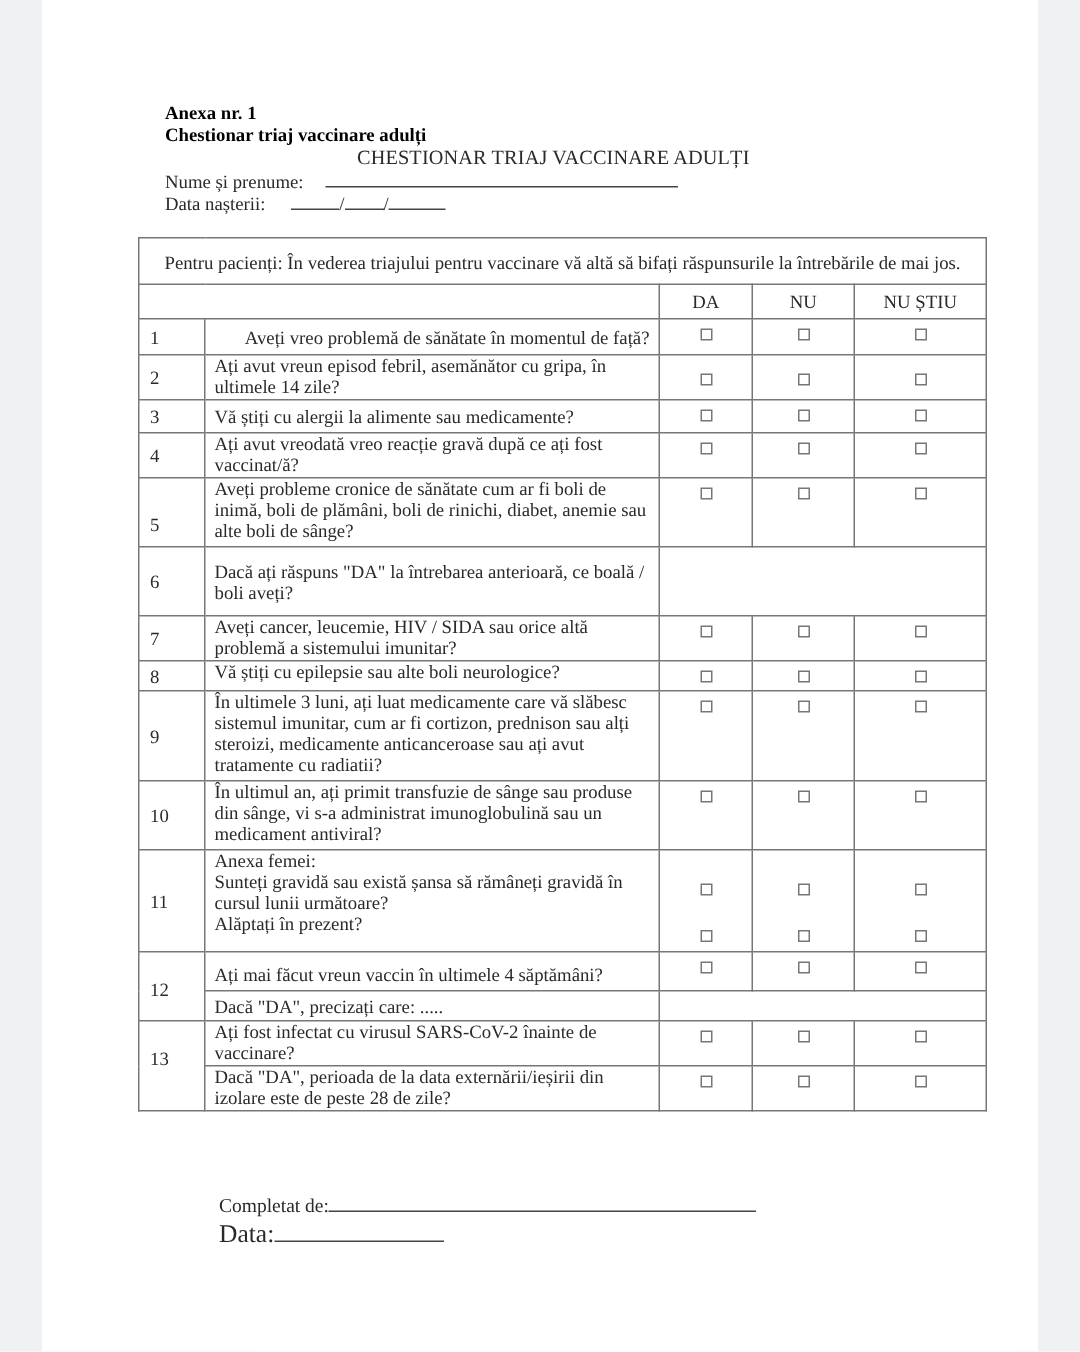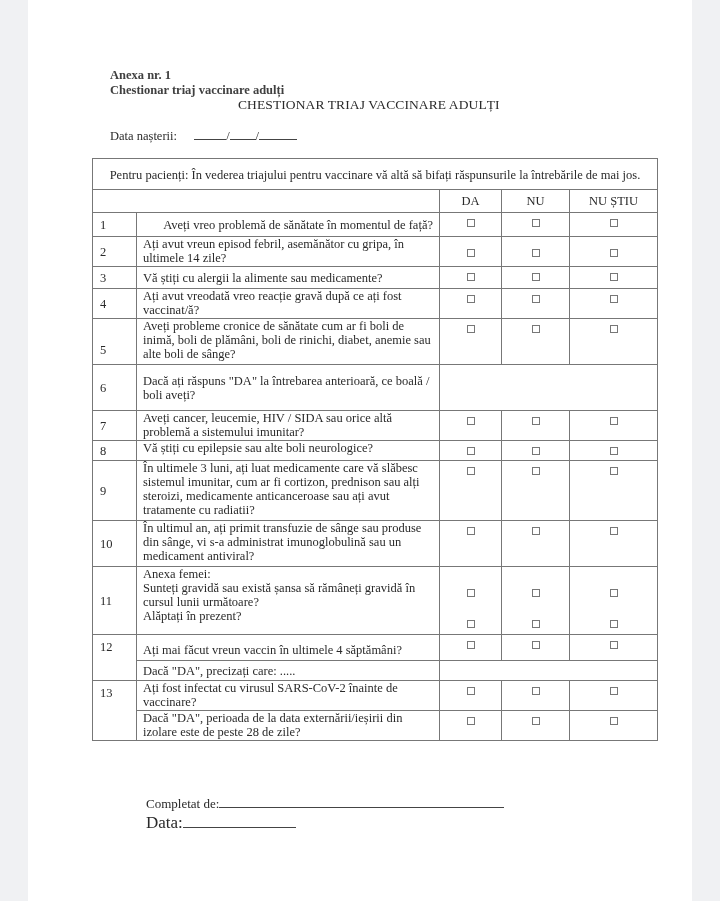--- a/index.html
+++ b/index.html
@@ -7,50 +7,54 @@
     width: 720px; height: 901px; overflow: hidden;
     background: #f0f1f3;
     font-family: "Liberation Serif", serif;
     color: #2a2a2a;
   }
   .page {
     position: absolute; left: 28px; top: 0; width: 664px; height: 901px;
     background: #ffffff;
   }
   .hdr { position: absolute; left: 82px; font-size: 12.5px; line-height: 15px; }
-  .hdr b { font-weight: bold; color: #404040; }
+  .hdr b { font-weight: bold; color: #000000; }
   .title-center { position: absolute; left: 210px; top: 97px; font-size: 13.5px; letter-spacing: 0.1px; }
   .field { position: absolute; left: 82px; font-size: 12.5px; }
   .uline { display: inline-block; border-bottom: 1px solid #444; height: 11px; vertical-align: baseline; }
   table.q {
     position: absolute; left: 64px; top: 158px; width: 566px;
     border-collapse: collapse; font-size: 12.5px; line-height: 14px;
   }
   table.q td { border: 1px solid #777; padding: 0 6px; vertical-align: top; }
   table.q td.num { width: 30px; vertical-align: middle; padding-left: 7px; }
-  table.q td.num.top { vertical-align: top; padding-top: 5px; }
+  table.q td.num.top { vertical-align: top; padding-top: 18px; }
   table.q td.cb { text-align: center; vertical-align: top; padding-top: 2px; }
   td.c-da { width: 49px; }
   td.c-nu { width: 55px; }
   td.c-ns { width: 75px; }
   .box { display: inline-block; width: 6px; height: 6px; border: 1px solid #777; margin-top: 4px; }
   .box2 { display: block; margin: 4px auto 0; }
   .intro { text-align: center; padding: 8px 10px 6px !important; line-height: 16px; }
   .colhead { text-align: center; vertical-align: middle !important; height: 22px; }
   .footer-line { position: absolute; left: 118px; font-size: 13px; }
 </style>
 </head>
 <body>
 
 <div class="page">
 
   <div class="hdr" style="top:68px;"><b>Anexa nr. 1</b></div>
   <div class="hdr" style="top:83px;"><b>Chestionar triaj vaccinare adulți</b></div>
   <div class="title-center">CHESTIONAR TRIAJ VACCINARE ADULȚI</div>
 
+  <div class="field" style="top:113px;">
+    <span>Nume și prenume:</span>
+    <span class="uline" style="width:235px; margin-left:12px;"></span>
+  </div>
   <div class="field" style="top:128px;">
     <span>Data nașterii:</span>
     <span class="uline" style="width:32px; margin-left:14px;"></span><span>/</span><span class="uline" style="width:26px;"></span><span>/</span><span class="uline" style="width:38px;"></span>
   </div>
 
   <table class="q">
     <tbody>
         <tr>
       <td colspan="5" class="intro">Pentru pacienți:  În vederea triajului pentru vaccinare vă altă să bifați răspunsurile la întrebările de mai jos.</td>
     </tr>

